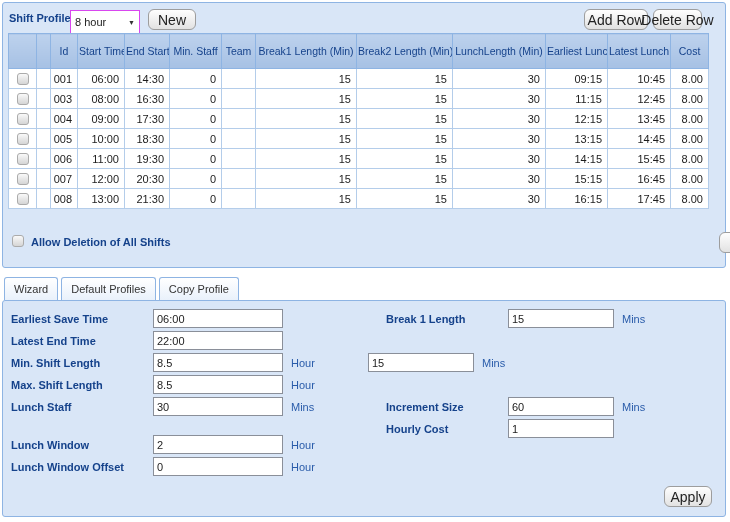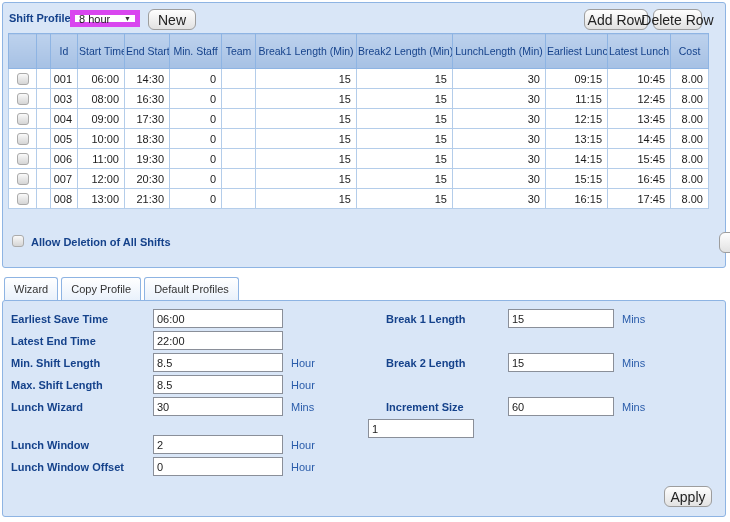--- a/index.html
+++ b/index.html
@@ -17,22 +17,22 @@
   .blabel { position:absolute; color:#15428b; font-weight:bold; white-space:nowrap; }
 
   .btn {
     position:absolute; display:flex; align-items:center; justify-content:center;
     font-family:"Liberation Sans", sans-serif; font-size:14px; color:#222;
     background:linear-gradient(#fefefe,#e2e2e2); border:1px solid #9d9d9d;
     border-radius:6px; cursor:pointer; white-space:nowrap;
   }
 
   .select-box {
-    position:absolute; left:67px; top:7px; width:70px; height:17px;
-    background:#fff; border:5px solid #d946ef; display:flex; align-items:center;
+    position:absolute; left:67px; top:7px; width:70px; height:24px;
+    background:#fff; border:1px solid #d946ef; display:flex; align-items:center;
     justify-content:space-between; padding:0 4px; color:#222; cursor:pointer;
   }
   .select-box .arrow { font-size:7px; color:#333; }
 
   .grid { position:absolute; left:5px; top:30px; }
   table {
     border-collapse:collapse; table-layout:fixed; width:700px; background:#fff;
     border:1px solid #86aedd;
   }
   thead th {
@@ -244,22 +244,22 @@
     </div>
 
     <span class="cb" style="position:absolute; left:9px; top:232px;"></span>
     <span class="blabel" style="left:28px; top:233px;">Allow Deletion of All Shifts</span>
 
     <div class="btn" style="left:716px; top:229px; width:56px; height:21px;text-decoration:underline;">Save</div>
   </div>
 
   <div class="tabstrip">
     <div class="tab">Wizard</div>
+    <div class="tab">Default Profiles</div>
     <div class="tab">Copy Profile</div>
-    <div class="tab">Default Profiles</div>
   </div>
 
   <div class="panel" id="bottom-panel">
 
     <div class="frow l" style="left:8px; top:8px;">
       <span class="flabel">Earliest Save Time</span>
       <input class="finput" value="06:00" style="">
       <span class="funit"></span>
     </div>
 
@@ -275,21 +275,21 @@
       <span class="funit">Hour</span>
     </div>
 
     <div class="frow l" style="left:8px; top:74px;">
       <span class="flabel">Max. Shift Length</span>
       <input class="finput" value="8.5" style="">
       <span class="funit">Hour</span>
     </div>
 
     <div class="frow l" style="left:8px; top:96px;">
-      <span class="flabel">Lunch Wizard</span>
+      <span class="flabel">Lunch Staff</span>
       <input class="finput" value="30" style="">
       <span class="funit">Mins</span>
     </div>
 
     <div class="frow l" style="left:8px; top:134px;">
       <span class="flabel">Lunch Window</span>
       <input class="finput" value="2" style="">
       <span class="funit">Hour</span>
     </div>
 
@@ -299,32 +299,32 @@
       <span class="funit">Hour</span>
     </div>
 
     <div class="frow r" style="left:365px; top:8px;">
       <span class="flabel">Break 1 Length</span>
       <input class="finput" value="15" style="">
       <span class="funit">Mins</span>
     </div>
 
     <div class="frow r" style="left:365px; top:52px;">
-      <span class="flabel">Break 2 Length</span>
       <input class="finput" value="15" style="">
       <span class="funit">Mins</span>
     </div>
 
     <div class="frow r" style="left:365px; top:96px;">
       <span class="flabel">Increment Size</span>
       <input class="finput" value="60" style="">
       <span class="funit">Mins</span>
     </div>
 
     <div class="frow r" style="left:365px; top:118px;">
+      <span class="flabel">Hourly Cost</span>
       <input class="finput" value="1" style="">
       <span class="funit"></span>
     </div>
 
     <div class="btn" style="right:13px; bottom:9px; width:48px; height:21px; position:absolute;">Apply</div>
   </div>
 
 </div>
 
 </body></html>

